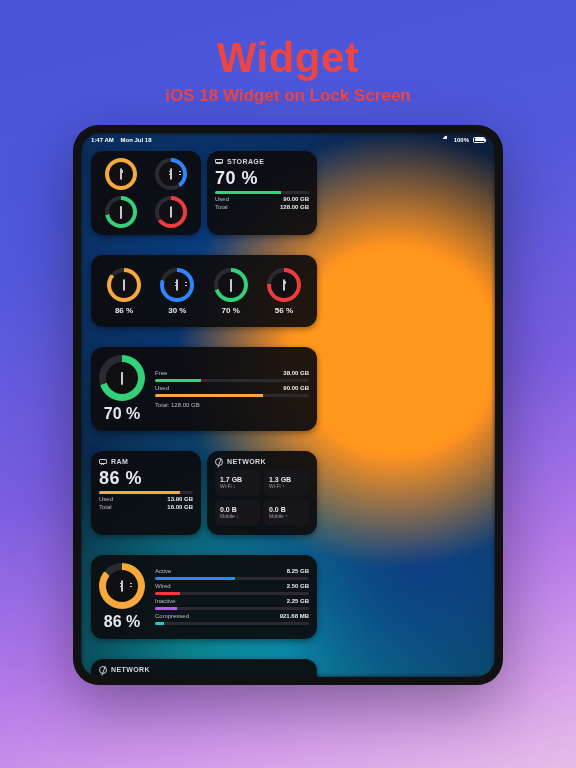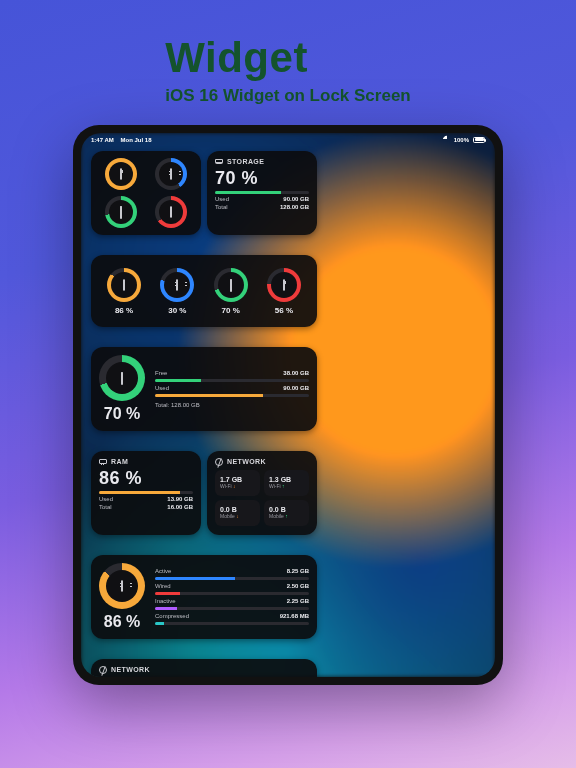--- a/index.html
+++ b/index.html
@@ -1,17 +1,17 @@
 <!DOCTYPE html>
 <html><head>
 <meta charset="utf-8">
 <style>
   *{box-sizing:border-box;margin:0;padding:0;font-family:-apple-system,BlinkMacSystemFont,"Segoe UI",sans-serif}
   body{width:576px;height:768px;overflow:hidden;background:linear-gradient(165deg,#4654d8 0%,#5158db 30%,#7a5de0 55%,#b479e8 75%,#d6a0ea 90%,#e6bde8 100%);display:flex;flex-direction:column;align-items:center}
-  .hero{text-align:left;color:#14532d;padding:34px 0 16px}
+  .hero{text-align:center;color:#ef4444;padding:34px 0 16px}
   .hero h1{font-size:42px;font-weight:800;letter-spacing:.5px}
   .hero p{font-size:17px;font-weight:600;margin-top:2px;line-height:1.45}
   .device{position:relative;width:430px;height:560px;background:#111;border-radius:26px;padding:8px;box-shadow:0 20px 60px rgba(0,0,0,.35)}
   .screen{position:relative;width:100%;height:100%;border-radius:20px;overflow:hidden}
   
   .wall{position:absolute;inset:0;background:
     radial-gradient(circle at 76% 40%, #ff9a2e 0%, #ff9a2e 22%, transparent 48%),
     radial-gradient(circle at 30% 22%, #0f3b76 0%, transparent 55%),
     radial-gradient(circle at 82% 78%, #123c7a 0%, transparent 45%),
     radial-gradient(circle at 50% 95%, #1aa8b0 0%, transparent 50%),
@@ -90,21 +90,21 @@
   .g-ram{width:9px;height:5px;border:1px solid #c9c9cf;border-radius:1px;position:relative}
   .g-ram::after{content:"";position:absolute;left:1px;right:1px;bottom:-2px;height:1px;background:repeating-linear-gradient(90deg,#c9c9cf 0 1px,transparent 1px 2px)}
   .g-batt{width:9px;height:5px;border:1px solid #c9c9cf;border-radius:1px;position:relative}
   .g-batt::after{content:"";position:absolute;right:-2px;top:1px;width:1px;height:3px;background:#c9c9cf}
 </style>
 </head>
 <body>
 
 <div class="hero">
   <h1>Widget</h1>
-  <p>iOS 16 Widget on Lock Screen</p>
+  <p>iOS 18 Widget on Lock Screen</p>
 </div>
 
 <div class="device">
  <div class="screen">
   <div class="wall"></div>
 
   <div class="statusbar">
     <div>
       <span>1:47 AM</span>
       &nbsp;&nbsp;

